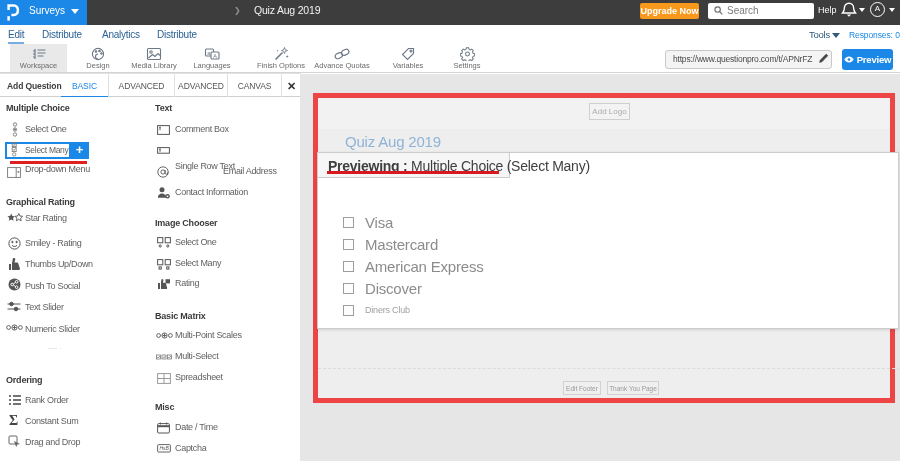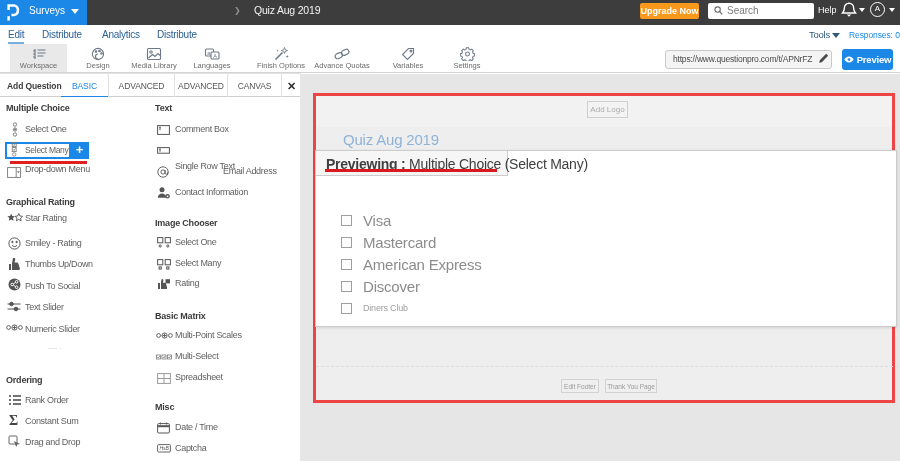--- a/index.html
+++ b/index.html
@@ -56,21 +56,21 @@
 .item { position:absolute; font-size:9px; color:#5f5f5f; letter-spacing:-0.3px; white-space:nowrap; }
 .icon { position:absolute; } .icon svg { display:block; }
 
 
 #selmany-box { position:absolute; left:4.5px; top:44.5px; width:66px; height:17px; border:2px solid #1b87e6; background:#fff; }
 #selmany-plus { position:absolute; left:70.5px; top:44.5px; width:18px; height:17px; background:#1b87e6; color:#fff; font-size:13px; font-weight:bold; text-align:center; line-height:16px; }
 #selmany-red { position:absolute; left:10px; top:63.5px; width:77px; height:3px; background:#e0201f; }
 
 
 #mainarea { position:absolute; left:300px; top:74px; width:600px; height:387px; background:#e6e6e6; }
-#card { position:absolute; left:13px; top:19px; width:582px; height:310px; background:#eeeeee; border:3px solid #ef4444; }
+#card { position:absolute; left:13px; top:19px; width:582px; height:310px; background:#eeeeee; border:5px solid #ef4444; }
 #addlogo { position:absolute; left:271px; top:5px; width:41px; height:17px; border:1px solid #cfcfcf; background:#f3f3f3; color:#ababab; font-size:8px; text-align:center; line-height:16px; }
 #quiztitle { position:absolute; left:27px; top:35.5px; font-size:15px; color:#8fb3d7; letter-spacing:-0.2px; line-height:1; }
 #prevpanel { position:absolute; left:-1px; top:54px; width:582px; height:177px; background:#fff; border:1px solid #ccc; box-shadow:0 1px 3px rgba(0,0,0,0.12); }
 #prevhead { position:absolute; left:-1px; top:-1px; width:193px; height:26px; background:#f6f6f6; border:1px solid #ccc; }
 #prevhead .t { position:absolute; left:10px; top:5px; font-size:14px; color:#3f3f3f; letter-spacing:-0.25px; white-space:nowrap; }
 #prevred { position:absolute; left:9px; top:18px; width:172px; height:2.5px; background:#d8191f; }
 #question { position:absolute; left:24px; top:35px; font-size:12.5px; color:#4a4a4a; letter-spacing:-0.3px; white-space:nowrap; }
 .cbrow { position:absolute; left:25px; }
 .cb { position:absolute; left:0; top:0; width:11px; height:11px; border:1px solid #9e9e9e; background:#fdfdfd; }
 .cblbl { position:absolute; left:22px; top:0px; font-size:15px; color:#8c8c8c; line-height:11px; letter-spacing:-0.2px; white-space:nowrap; }

